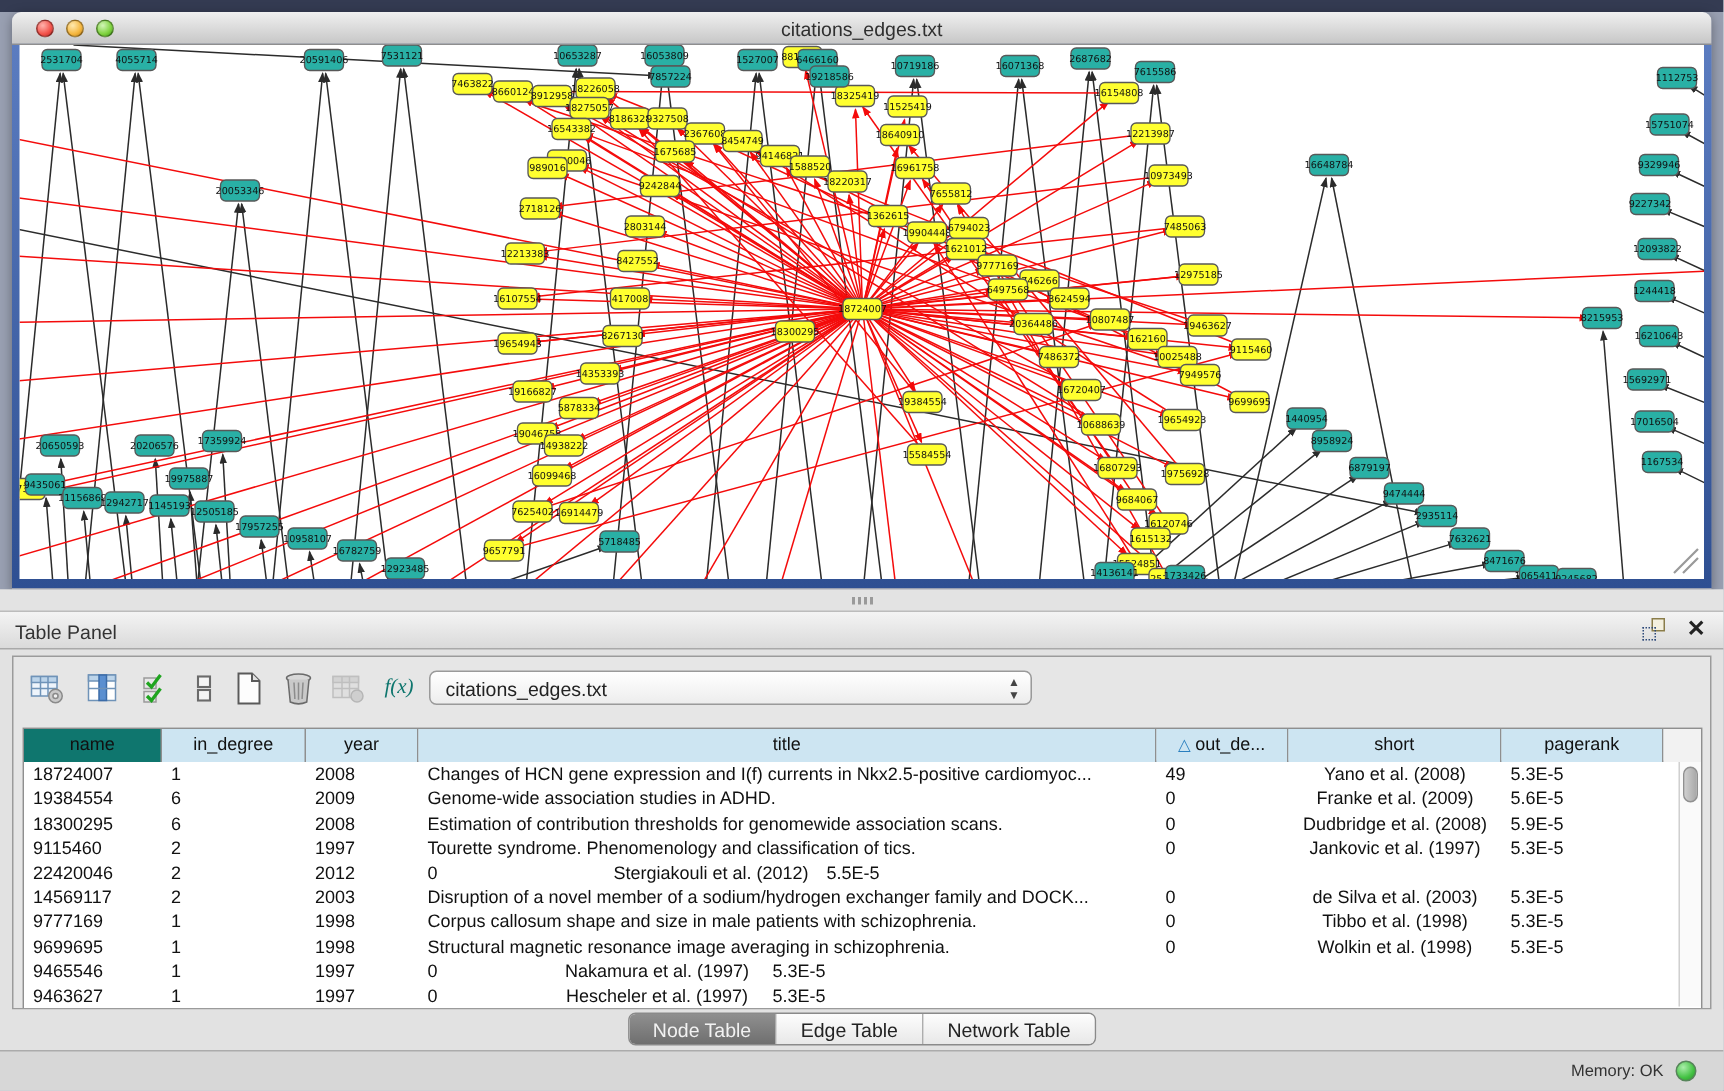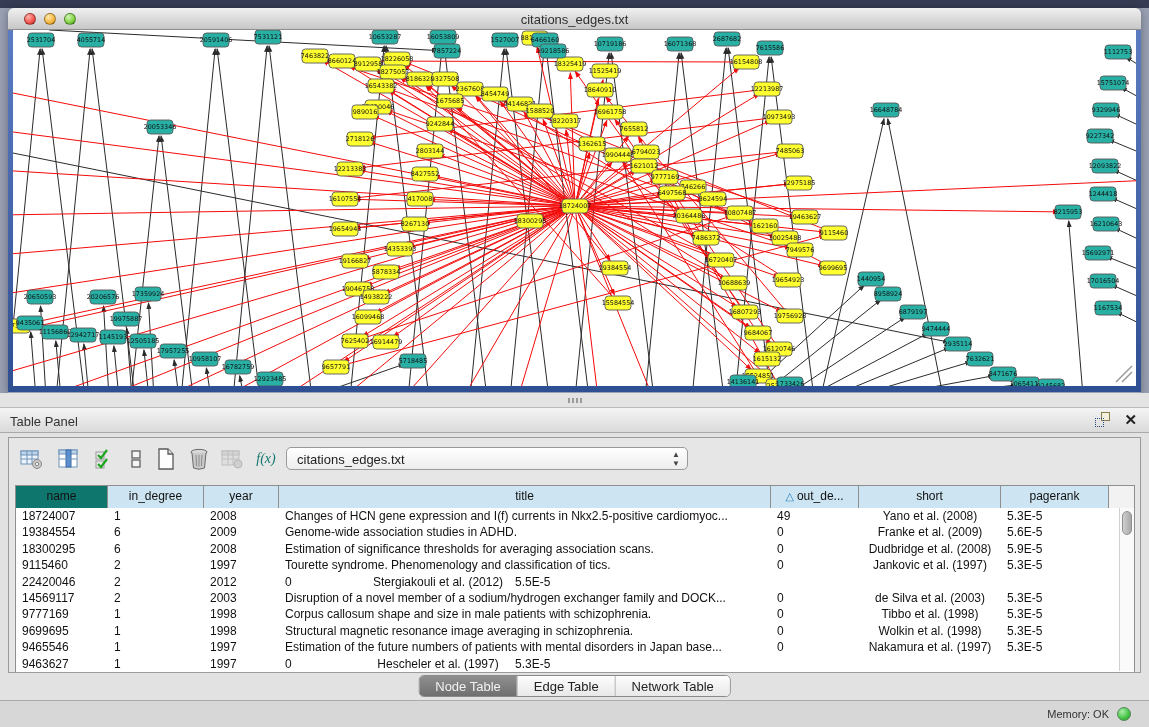--- a/index.html
+++ b/index.html
@@ -939,40 +939,40 @@
             <div class="td " style="width: 75px;">2009</div>
             <div class="td " style="width: 492px;">Genome-wide association studies in ADHD.</div>
             <div class="td " style="width: 88px;">0</div>
             <div class="td c" style="width: 142px;">Franke et al. (2009)</div>
             <div class="td " style="width: 108px;">5.6E-5</div>
           </div>
           <div class="tr">
             <div class="td " style="width: 92px;">18300295</div>
             <div class="td " style="width: 96px;">6</div>
             <div class="td " style="width: 75px;">2008</div>
-            <div class="td " style="width: 492px;">Estimation of significance thresholds for averaging association scans.</div>
+            <div class="td " style="width: 492px;">Estimation of contribution thresholds for genomewide association scans.</div>
             <div class="td " style="width: 88px;">0</div>
             <div class="td c" style="width: 142px;">Dudbridge et al. (2008)</div>
             <div class="td " style="width: 108px;">5.9E-5</div>
           </div>
           <div class="tr">
             <div class="td " style="width: 92px;">9115460</div>
             <div class="td " style="width: 96px;">2</div>
             <div class="td " style="width: 75px;">1997</div>
             <div class="td " style="width: 492px;">Tourette syndrome. Phenomenology and classification of tics.</div>
             <div class="td " style="width: 88px;">0</div>
             <div class="td c" style="width: 142px;">Jankovic et al. (1997)</div>
             <div class="td " style="width: 108px;">5.3E-5</div>
           </div>
           <div class="tr">
             <div class="td " style="width: 92px;">22420046</div>
             <div class="td " style="width: 96px;">2</div>
             <div class="td " style="width: 75px;">2012</div>
             <div class="td " style="width: 88px;">0</div>
-            <div class="td c" style="width: 142px;">Stergiakouli et al. (2012)</div>
+            <div class="td c" style="width: 142px; margin-left: 36px;">Stergiakouli et al. (2012)</div>
             <div class="td " style="width: 108px;">5.5E-5</div>
           </div>
           <div class="tr">
             <div class="td " style="width: 92px;">14569117</div>
             <div class="td " style="width: 96px;">2</div>
             <div class="td " style="width: 75px;">2003</div>
             <div class="td " style="width: 492px;">Disruption of a novel member of a sodium/hydrogen exchanger family and DOCK...</div>
             <div class="td " style="width: 88px;">0</div>
             <div class="td c" style="width: 142px;">de Silva et al. (2003)</div>
             <div class="td " style="width: 108px;">5.3E-5</div>
@@ -992,21 +992,20 @@
             <div class="td " style="width: 75px;">1998</div>
             <div class="td " style="width: 492px;">Structural magnetic resonance image averaging in schizophrenia.</div>
             <div class="td " style="width: 88px;">0</div>
             <div class="td c" style="width: 142px;">Wolkin et al. (1998)</div>
             <div class="td " style="width: 108px;">5.3E-5</div>
           </div>
           <div class="tr">
             <div class="td " style="width: 92px;">9465546</div>
             <div class="td " style="width: 96px;">1</div>
             <div class="td " style="width: 75px;">1997</div>
-            <div class="td " style="width: 492px;">Estimation of the future numbers of patients with mental disorders in Japan base...</div>
             <div class="td " style="width: 88px;">0</div>
             <div class="td c" style="width: 142px;">Nakamura et al. (1997)</div>
             <div class="td " style="width: 108px;">5.3E-5</div>
           </div>
           <div class="tr">
             <div class="td " style="width: 92px;">9463627</div>
             <div class="td " style="width: 96px;">1</div>
             <div class="td " style="width: 75px;">1997</div>
             <div class="td " style="width: 88px;">0</div>
             <div class="td c" style="width: 142px;">Hescheler et al. (1997)</div>

